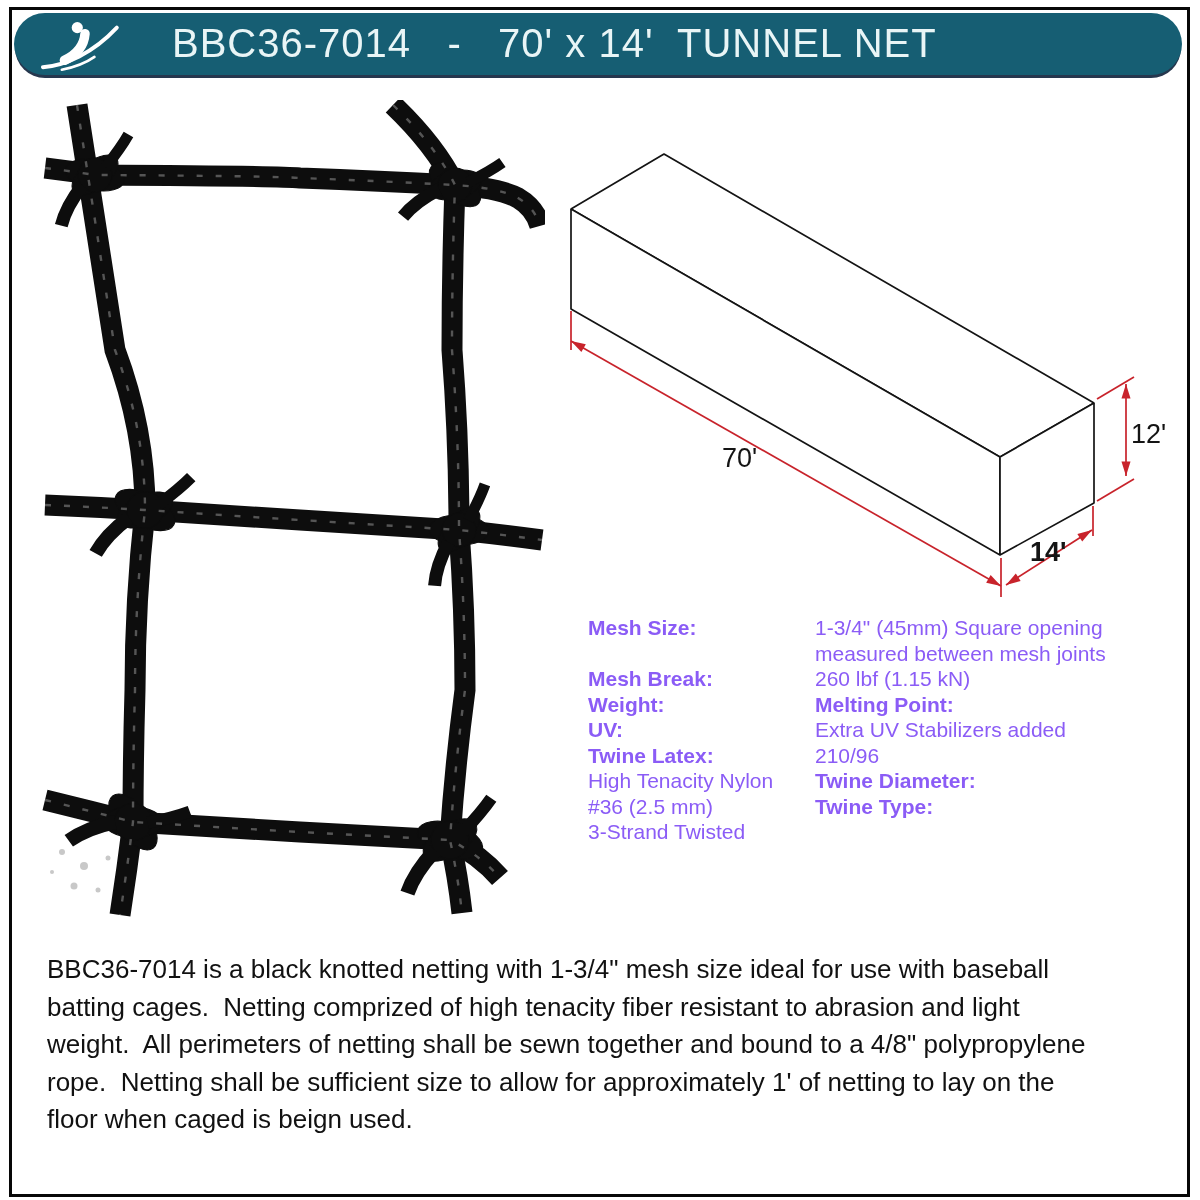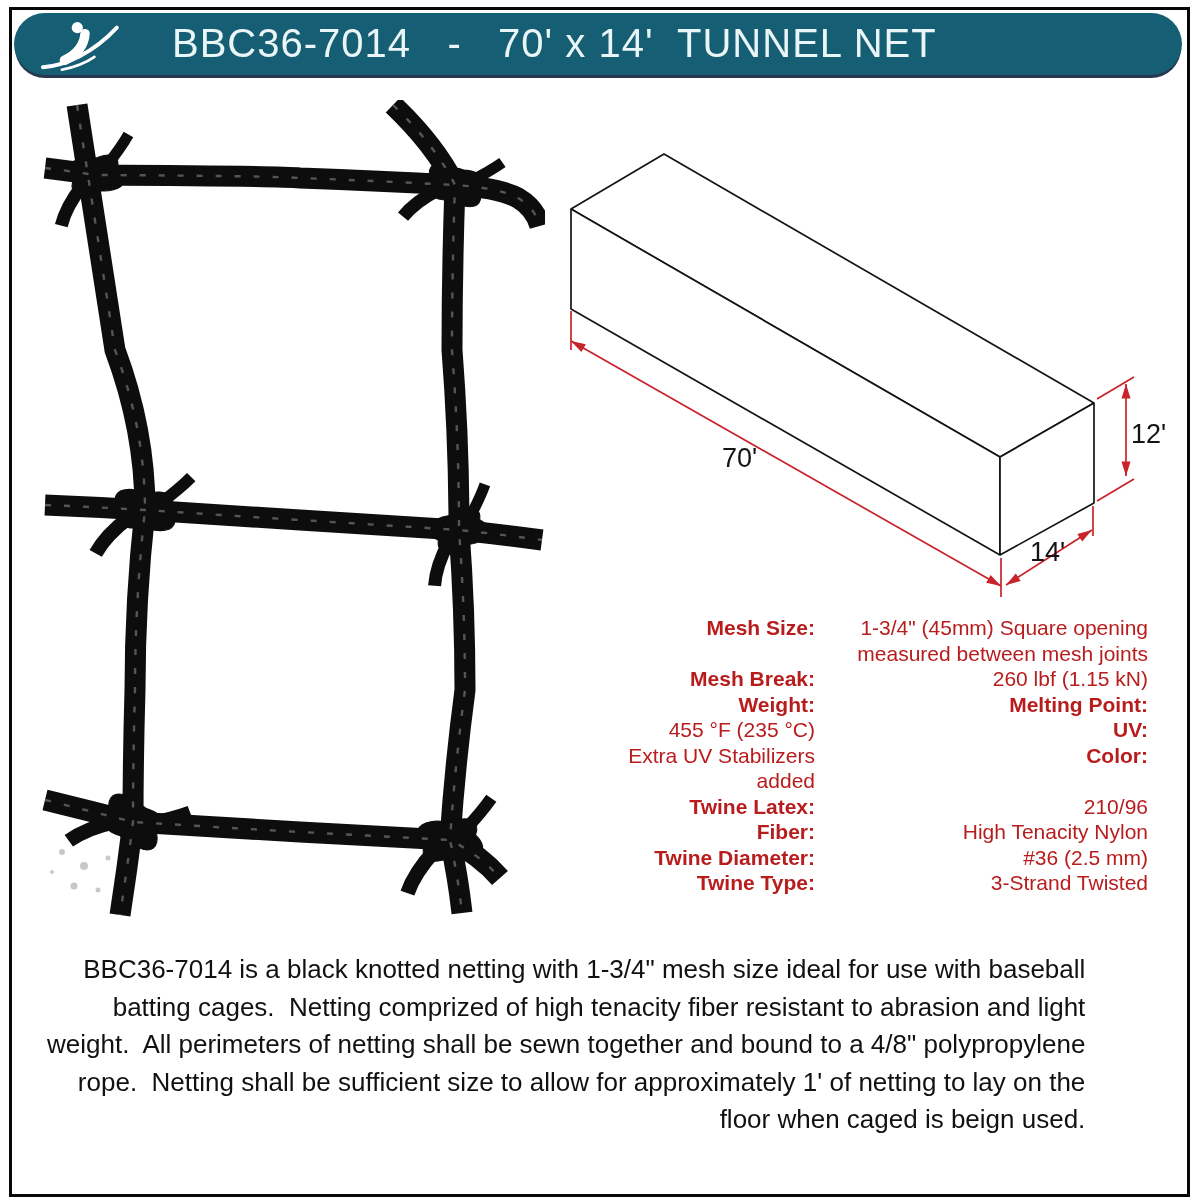--- a/index.html
+++ b/index.html
@@ -1,39 +1,39 @@
 <!DOCTYPE html>
 <html style="--teal: #165E73; --navy: #26374E; --red: #C8232B; --ink: #141414; --rope: #0D0D0D; --title-text: #E9F5F6;"><head>
 <meta charset="utf-8">
 <style>
   :root{
     --teal:#165E73; --navy:#26374E; --red:#C8232B; --ink:#141414;
     --rope:#0D0D0D; --title-text:#E9F5F6;
   }
   *{margin:0;padding:0;box-sizing:border-box;}
   body{background:#fff;font-family:"Liberation Sans",sans-serif;}
-  .canvas{position:relative;width:1200px;height:1200px;background:#fff;overflow:hidden;text-align:right;}
+  .canvas{position:relative;width:1200px;height:1200px;background:#fff;overflow:hidden;}
   .page-border{position:absolute;left:9px;top:7px;width:1181px;height:1190px;
     border:3px solid #070707;}
   .titlebar{position:absolute;left:14px;top:13px;width:1168px;height:62px;
     background:var(--teal);border-radius:32px;
     box-shadow:0 4px 0 -1px var(--navy);
     display:flex;align-items:center;padding-left:22px;}
   .logo{width:86px;height:58px;flex:0 0 auto;}
   .title{color:var(--title-text);font-size:40px;white-space:pre;letter-spacing:1px;
     margin-left:50px;margin-top:-2px;}
   .net{position:absolute;left:40px;top:100px;width:505px;height:818px;}
   .iso{position:absolute;left:560px;top:140px;width:600px;height:460px;}
   .dim{position:absolute;font-size:27px;color:var(--ink);white-space:pre;}
   .dim-70{left:722px;top:443px;}
   .dim-12{left:1131px;top:419px;}
-  .dim-14{left:1030px;top:537px;}
+  .dim-14{left:1030px;top:537px;font-weight:bold;}
   .specs{position:absolute;left:588px;top:615px;width:560px;
     display:grid;grid-template-columns:227px 1fr;
-    font-size:21px;line-height:25.5px;color:#b91c1c;}
+    font-size:21px;line-height:25.5px;color:#8b5cf6;}
   .spec-label{font-weight:bold;white-space:pre;}
   .spec-value{white-space:pre-line;}
   .desc{position:absolute;left:47px;top:951px;font-size:26px;line-height:37.5px;color:#111;}
   .desc-line{white-space:pre;}
 </style>
 </head>
 <body>
 
 <div class="canvas">
 
@@ -122,27 +122,24 @@
   <div class="dim dim-14">14'</div>
 
   <div class="specs">
     <div class="spec-label">Mesh Size:</div>
     <div class="spec-value">1-3/4" (45mm) Square opening
 measured between mesh joints</div>
     <div class="spec-label">Mesh Break:</div>
     <div class="spec-value">260 lbf (1.15 kN)</div>
     <div class="spec-label">Weight:</div>
     <div class="spec-label">Melting Point:</div>
-    <div class="spec-value">455 °F (235 °C)</div>
     <div class="spec-label">UV:</div>
     <div class="spec-value">Extra UV Stabilizers added</div>
-    <div class="spec-label">Color:</div>
     <div class="spec-label">Twine Latex:</div>
     <div class="spec-value">210/96</div>
-    <div class="spec-label">Fiber:</div>
     <div class="spec-value">High Tenacity Nylon</div>
     <div class="spec-label">Twine Diameter:</div>
     <div class="spec-value">#36 (2.5 mm)</div>
     <div class="spec-label">Twine Type:</div>
     <div class="spec-value">3-Strand Twisted</div>
   </div>
 
   <div class="desc">
     <div class="desc-line">BBC36-7014 is a black knotted netting with 1-3/4" mesh size ideal for use with baseball</div>
     <div class="desc-line">batting cages.  Netting comprized of high tenacity fiber resistant to abrasion and light</div>

